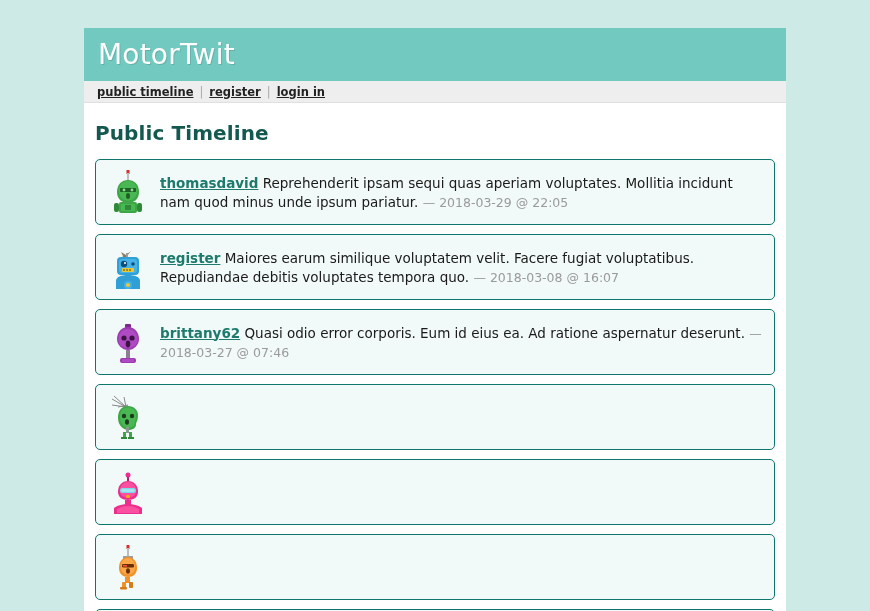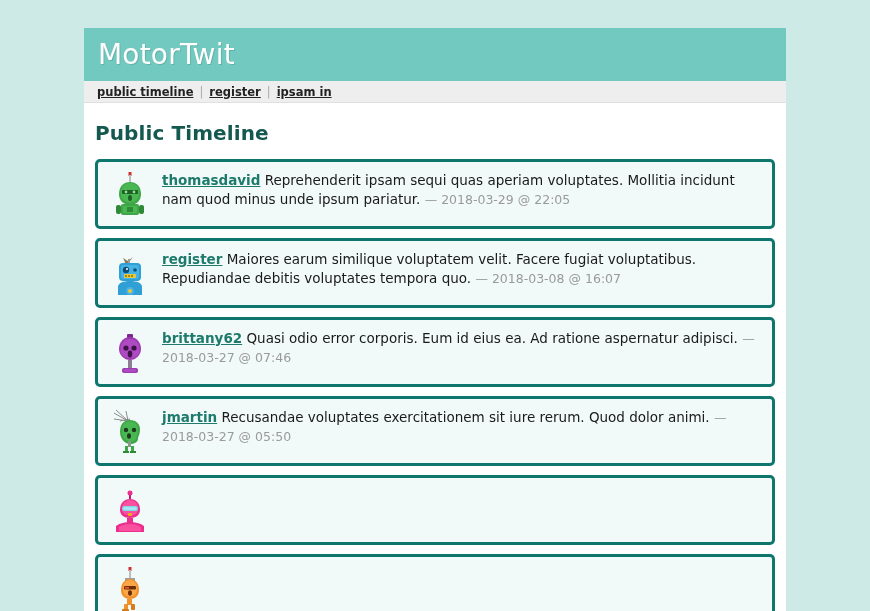--- a/index.html
+++ b/index.html
@@ -76,28 +76,28 @@
     letter-spacing: 0.1px;
   }
 
   ul.messages {
     list-style: none;
     margin: 0;
     padding: 0;
   }
   ul.messages > li {
     background: #f1faf8;
-    border: 3px solid #0f766e;
+    border: 1px solid #0f766e;
     border-radius: 5px;
     margin-bottom: 9px;
     padding: 8px 10px 8px 8px;
     min-height: 52px;
     box-sizing: border-box;
     display: flex;
-    align-items: flex-start;
+    align-items: center;
   }
 
   .avatar {
     width: 48px;
     height: 48px;
     flex: 0 0 48px;
     margin-right: 8px;
     overflow: hidden;
   }
   .avatar svg { display: block; }
@@ -125,21 +125,21 @@
 
   <div class="masthead">
     <h1>MotorTwit</h1>
   </div>
 
   <div class="navbar">
     <a href="#">public timeline</a>
     <span class="sep">|</span>
     <a href="#">register</a>
     <span class="sep">|</span>
-    <a href="#">ipsam in</a>
+    <a href="#">login in</a>
   </div>
 
   <div class="body-area">
     <h2 class="page-title">Public Timeline</h2>
 
     <ul class="messages">
 
       <li>
         <div class="avatar">
           <svg width="48" height="48" viewBox="0 0 48 48">
@@ -202,21 +202,21 @@
             <circle cx="20" cy="20" r="2.6" fill="#3d1245"></circle>
             <circle cx="28" cy="20" r="2.6" fill="#3d1245"></circle>
             <ellipse cx="24" cy="26" rx="2.3" ry="3.4" fill="#3d1245"></ellipse>
             <rect x="22" y="32" width="4" height="8" fill="#8c7d93"></rect>
             <rect x="16" y="40" width="16" height="5" rx="2" fill="#9c3bb0"></rect>
             <rect x="18" y="41" width="12" height="3" rx="1" fill="#ae4ac2"></rect>
           </svg>
         </div>
         <div class="msg-text">
           <a href="#" class="user">brittany62</a>
-          <span>Quasi odio error corporis. Eum id eius ea. Ad ratione aspernatur adipisci.</span>
+          <span>Quasi odio error corporis. Eum id eius ea. Ad ratione aspernatur deserunt.</span>
           <span class="date">— 2018-03-27 @ 07:46</span>
         </div>
       </li>
 
       <li>
         <div class="avatar">
           <svg width="48" height="48" viewBox="0 0 48 48">
             <g stroke="#8a8a8a" stroke-width="1" fill="none">
               <path d="M8 6l14 8M8 12l14 2M10 3l12 11M20 4l2 10M14 14l10-2"></path>
             </g>
@@ -226,25 +226,20 @@
             <circle cx="20" cy="23" r="2.2" fill="#1d3a1e"></circle>
             <circle cx="28" cy="23" r="2.2" fill="#1d3a1e"></circle>
             <ellipse cx="23" cy="29" rx="2" ry="2.8" fill="#1d3a1e"></ellipse>
             <rect x="22" y="34" width="3" height="6" fill="#8a9a8a"></rect>
             <rect x="19" y="39" width="3" height="6" fill="#3fa648"></rect>
             <rect x="25" y="39" width="3" height="6" fill="#3fa648"></rect>
             <rect x="17" y="44" width="6" height="2" fill="#2e8a36"></rect>
             <rect x="24" y="44" width="6" height="2" fill="#2e8a36"></rect>
           </svg>
         </div>
-        <div class="msg-text">
-          <a href="#" class="user">jmartin</a>
-          <span>Recusandae voluptates exercitationem sit iure rerum. Quod dolor animi.</span>
-          <span class="date">— 2018-03-27 @ 05:50</span>
-        </div>
       </li>
 
       <li>
         <div class="avatar">
           <svg width="48" height="48" viewBox="0 0 48 48">
             <circle cx="24" cy="7" r="2.5" fill="#ec2f8f"></circle>
             <rect x="23" y="9" width="2" height="4" fill="#c01c70"></rect>
             <path d="M14 24c0-7 4-11 10-11s10 4 10 11c0 5-4 8-10 8s-10-3-10-8z" fill="#ec2f8f"></path>
             <path d="M16 23c0-5.5 3.2-9 8-9s8 3.5 8 9c0 4-3.2 6.5-8 6.5s-8-2.5-8-6.5z" fill="#f9509f"></path>
             <rect x="16" y="20" width="16" height="5" rx="2.5" fill="#7fd8e8"></rect>

